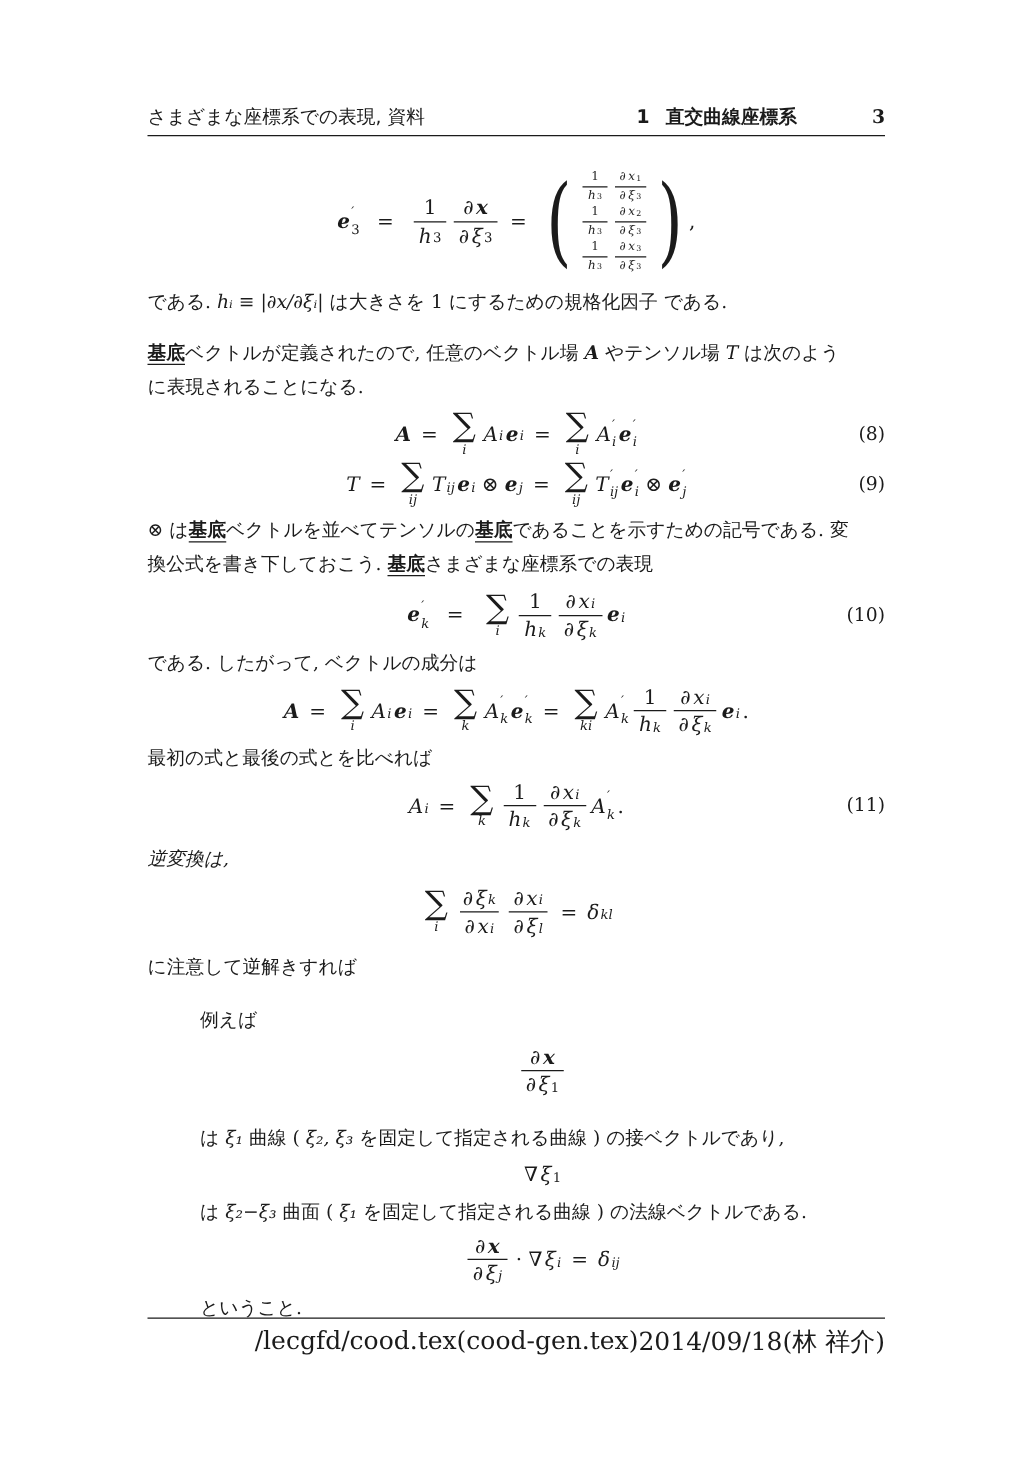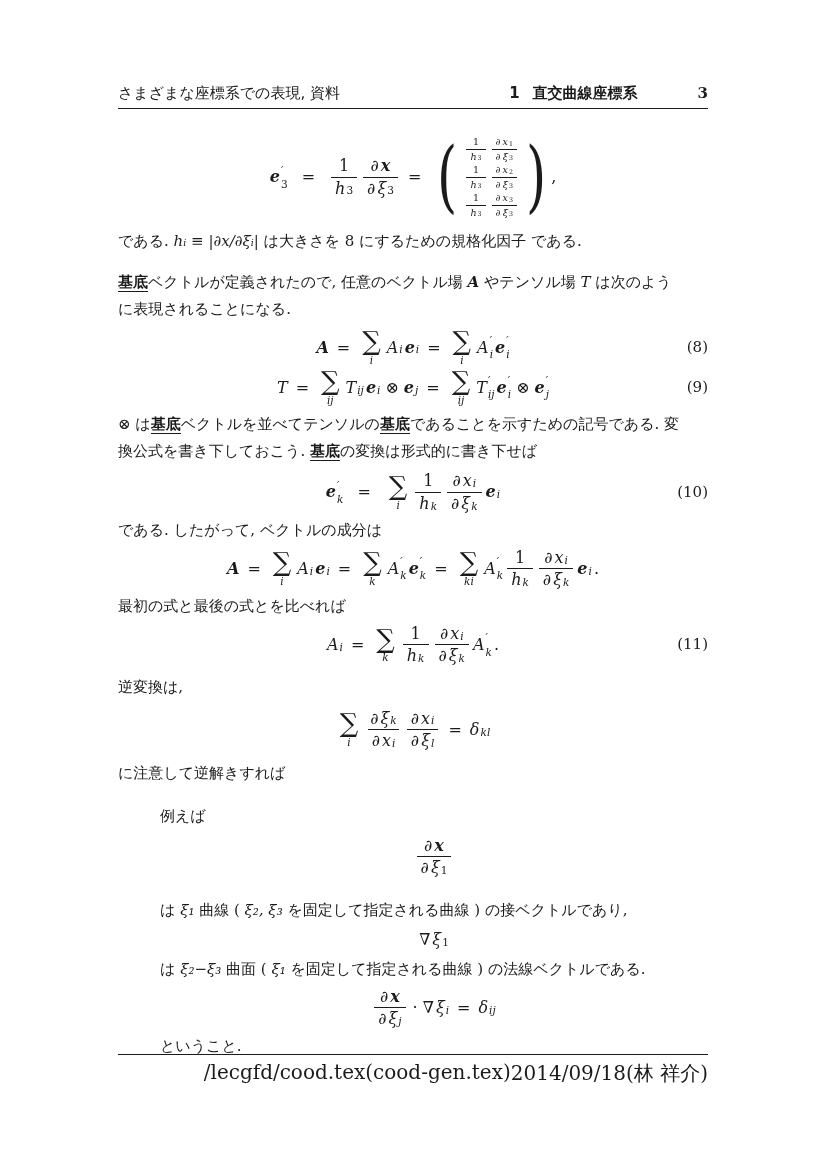--- a/index.html
+++ b/index.html
@@ -60,21 +60,21 @@
   [data-name="p-normalizer"]{margin-top:10px;}
   [data-name="p-basis-defined"]{margin-top:14px;}
   [data-name="eq-8"]{margin-top:6px;}
   [data-name="eq-9"]{margin-top:4px;}
   [data-name="p-tensor-symbol"]{margin-top:6px;}
   [data-name="eq-10"]{margin-top:6px;}
   [data-name="p-therefore"]{margin-top:4px;}
   [data-name="eq-components"]{margin-top:4px;}
   [data-name="p-compare"]{margin-top:4px;}
   [data-name="eq-11"]{margin-top:4px;}
-  [data-name="p-inverse"]{margin-top:8px;}
+  [data-name="p-inverse"]{margin-top:8px;font-style:italic;}
   [data-name="eq-inverse-identity"]{margin-top:8px;}
   [data-name="p-note-solve"]{margin-top:10px;}
   [data-name="p-example"]{margin-top:16px;}
   [data-name="eq-tangent"]{margin-top:6px;}
   [data-name="p-tangent-desc"]{margin-top:20px;}
   [data-name="eq-grad"]{margin-top:6px;}
   [data-name="p-normal-desc"]{margin-top:6px;}
   [data-name="eq-orthogonality"]{margin-top:4px;}
   [data-name="p-toiukoto"]{margin-top:4px;}
 
@@ -295,21 +295,21 @@
                 </span>
               </span>
               <span class="paren" data-name="right-paren">)</span>
             </span>
             <span class="msym " data-name="math-symbol">
               <span class="base" data-name="math-symbol-base">,</span>
             </span>
           </span></span>
       </div>
       <div class="para" data-name="p-normalizer">
-        <div class="pline" data-name="paragraph-line"><span class="seg " data-name="text-segment">である. </span><span class="seg i" data-name="text-segment">hᵢ ≡ |∂x/∂ξᵢ|</span><span class="seg " data-name="text-segment"> は大きさを 8 にするための規格化因子 である.</span></div>
+        <div class="pline" data-name="paragraph-line"><span class="seg " data-name="text-segment">である. </span><span class="seg i" data-name="text-segment">hᵢ ≡ |∂x/∂ξᵢ|</span><span class="seg " data-name="text-segment"> は大きさを 1 にするための規格化因子 である.</span></div>
       </div>
       <div class="para" data-name="p-basis-defined">
         <div class="pline" data-name="paragraph-line"><span class="seg u" data-name="text-segment">基底</span><span class="seg " data-name="text-segment">ベクトルが定義されたので, 任意のベクトル場 </span><span class="seg bi" data-name="text-segment">A</span><span class="seg " data-name="text-segment"> やテンソル場 </span><span class="seg i" data-name="text-segment">T</span><span class="seg " data-name="text-segment"> は次のよう</span></div>
         <div class="pline" data-name="paragraph-line"><span class="seg " data-name="text-segment">に表現されることになる.</span></div>
       </div>
       <div class="eqblock" data-name="eq-8">
         <span class="eqmath" data-name="equation-math"><span class="mrow" data-name="math-row">
             <span class="msym bi" data-name="math-symbol">
               <span class="base" data-name="math-symbol-base">A</span>
             </span>
@@ -408,21 +408,21 @@
               <span class="ud" data-name="math-scripts">
                 <span class="usup" data-name="math-superscript">′</span>
                 <span class="usub" data-name="math-subscript">j</span>
               </span>
             </span>
           </span></span>
         <span class="eqtag" data-name="equation-number">(9)</span>
       </div>
       <div class="para" data-name="p-tensor-symbol">
         <div class="pline" data-name="paragraph-line"><span class="seg " data-name="text-segment">⊗ は</span><span class="seg u" data-name="text-segment">基底</span><span class="seg " data-name="text-segment">ベクトルを並べてテンソルの</span><span class="seg u" data-name="text-segment">基底</span><span class="seg " data-name="text-segment">であることを示すための記号である. 変</span></div>
-        <div class="pline" data-name="paragraph-line"><span class="seg " data-name="text-segment">換公式を書き下しておこう. </span><span class="seg u" data-name="text-segment">基底</span><span class="seg " data-name="text-segment">の変換は形式的に書き下せば</span></div>
+        <div class="pline" data-name="paragraph-line"><span class="seg " data-name="text-segment">換公式を書き下しておこう. </span><span class="seg u" data-name="text-segment">基底</span><span class="seg " data-name="text-segment">さまざまな座標系での表現</span></div>
       </div>
       <div class="eqblock" data-name="eq-10">
         <span class="eqmath" data-name="equation-math"><span class="mrow" data-name="math-row">
             <span class="msym bi" data-name="math-symbol">
               <span class="base" data-name="math-symbol-base">e</span>
               <span class="ud" data-name="math-scripts">
                 <span class="usup" data-name="math-superscript">′</span>
                 <span class="usub" data-name="math-subscript">k</span>
               </span>
             </span>

